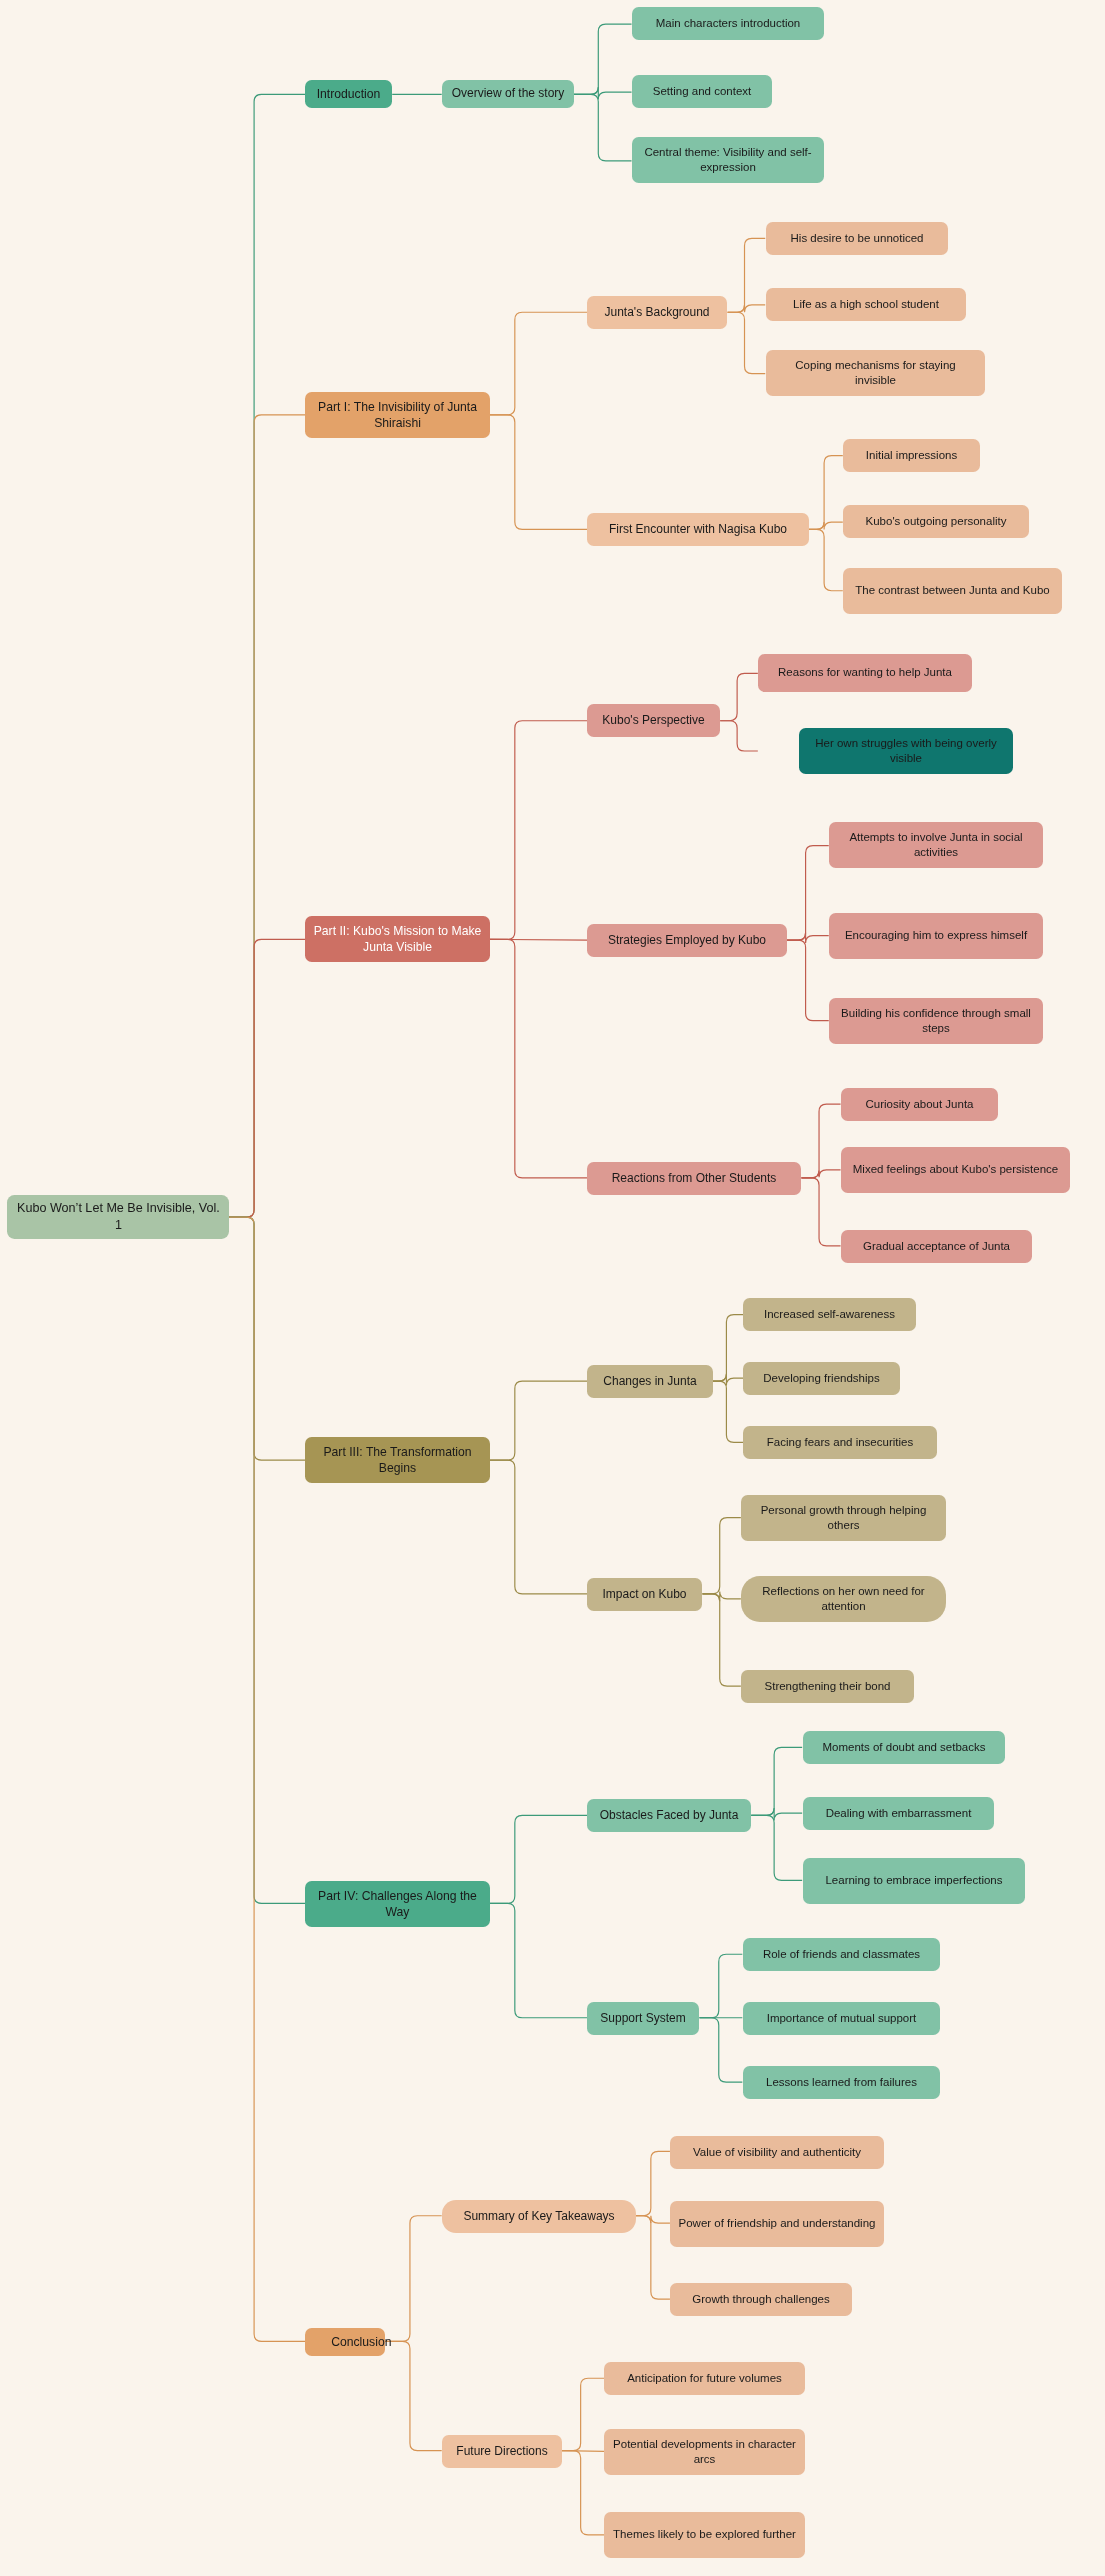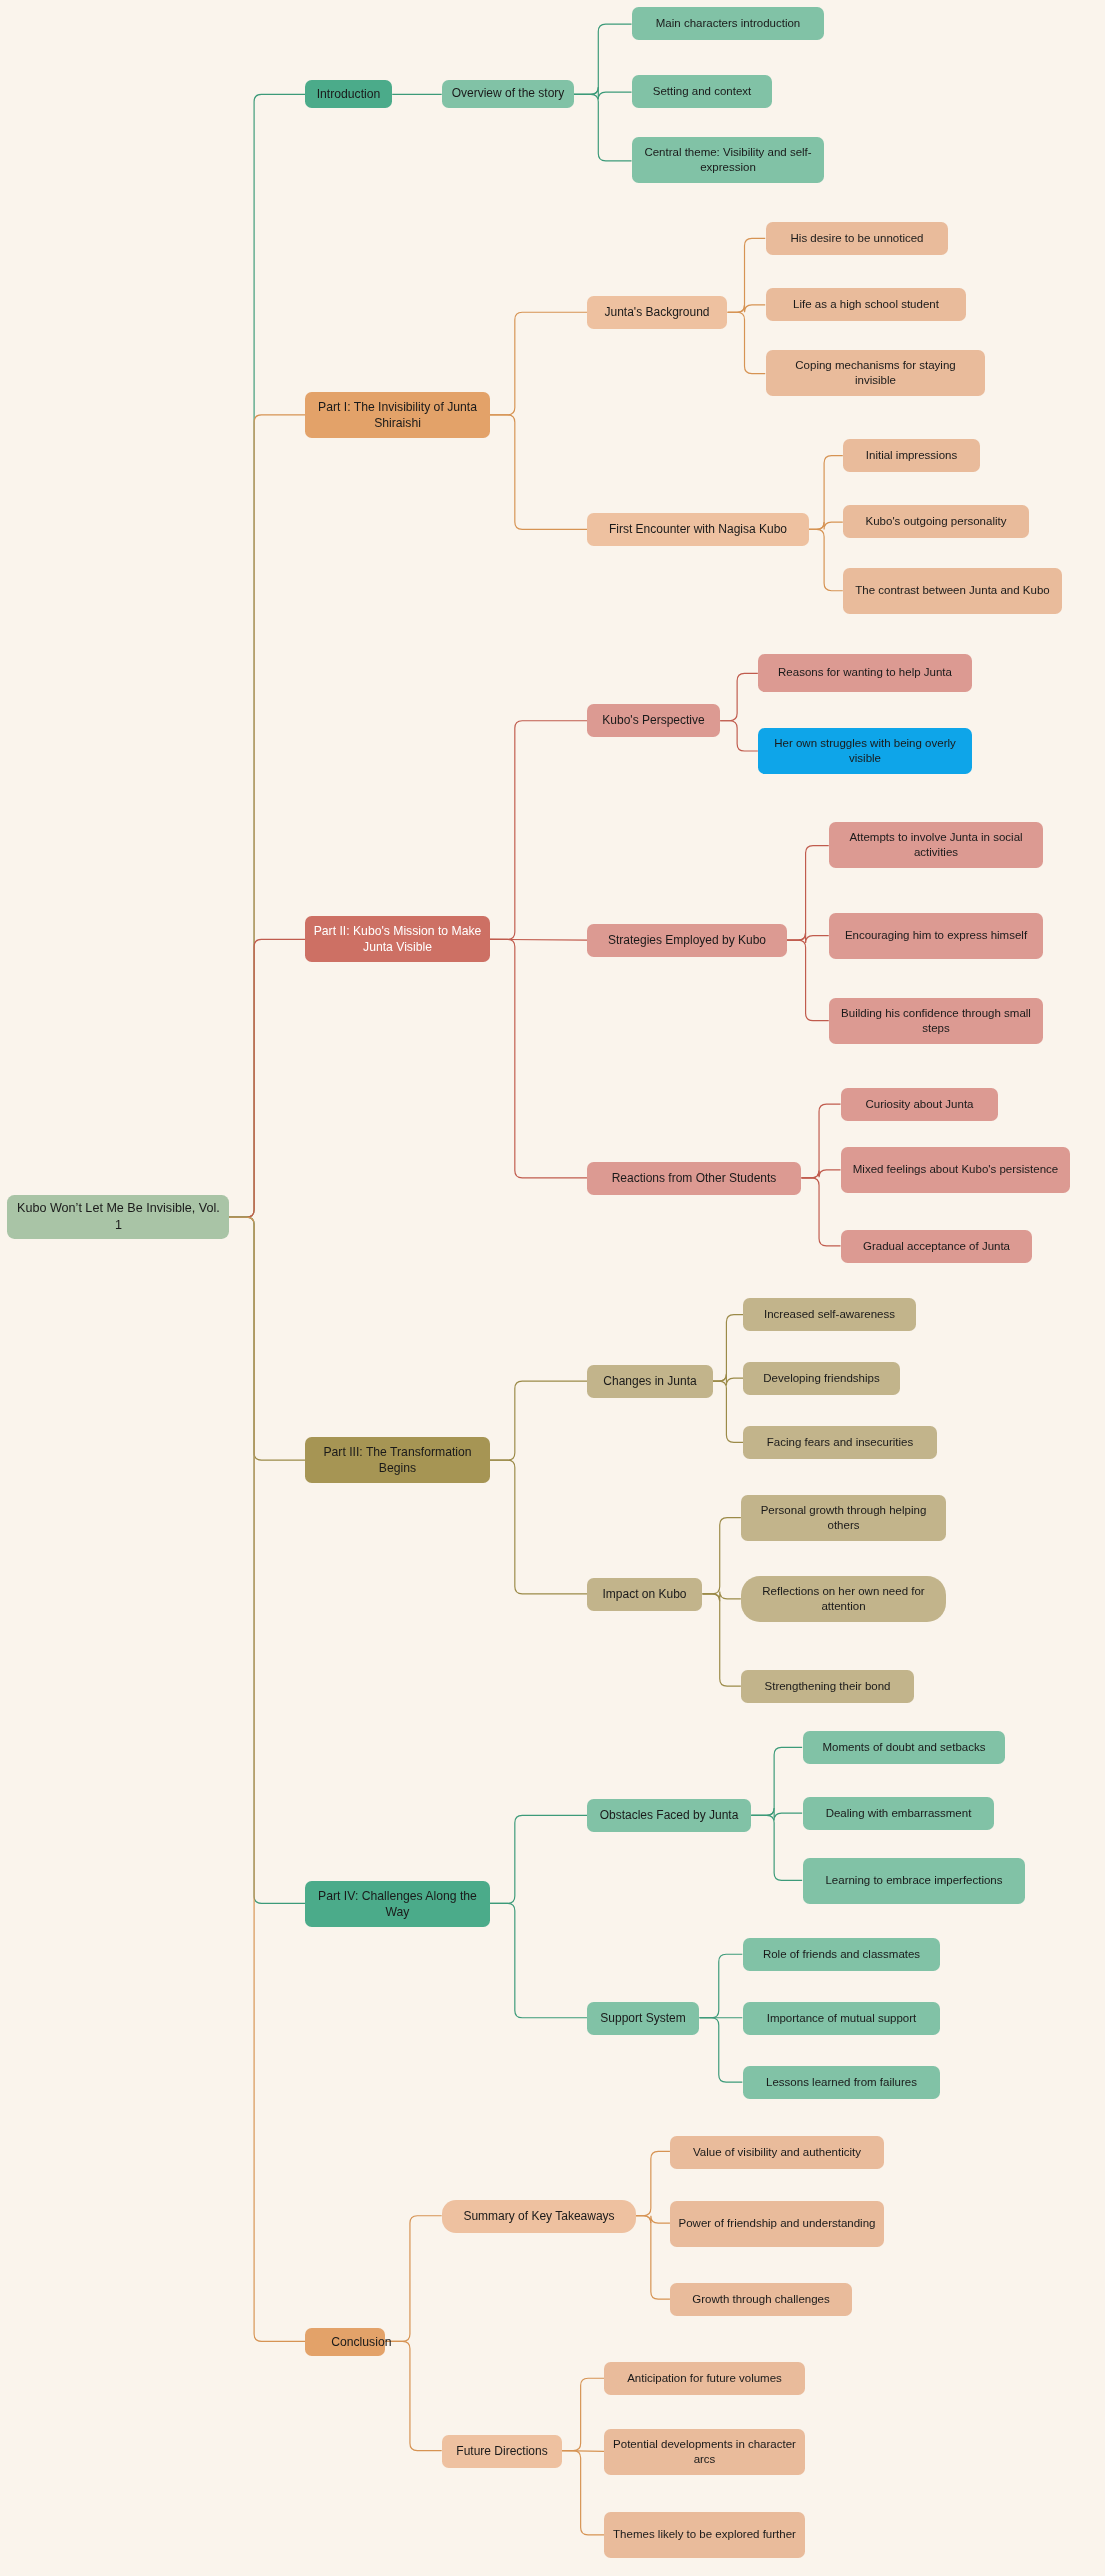--- a/index.html
+++ b/index.html
@@ -155,21 +155,21 @@
     </div>
     <div class="node l1" style="left: 305px; top: 916px; width: 185px; height: 46px; background: rgb(205, 112, 100); color: rgb(255, 255, 255);">
       <span>Part II: Kubo's Mission to Make Junta Visible</span>
     </div>
     <div class="node l2" style="left: 587px; top: 704px; width: 133px; height: 33px; background: rgb(220, 154, 146);">
       <span>Kubo's Perspective</span>
     </div>
     <div class="node l3" style="left: 758px; top: 654px; width: 214px; height: 38px; background: rgb(220, 154, 146);">
       <span>Reasons for wanting to help Junta</span>
     </div>
-    <div class="node l3" style="left: 758px; top: 728px; width: 214px; height: 46px; background: #0ea5e9;">
+    <div class="node l3" style="left: 799px; top: 728px; width: 214px; height: 46px; background: #0f766e;">
       <span>Her own struggles with being overly visible</span>
     </div>
     <div class="node l2" style="left: 587px; top: 924px; width: 200px; height: 33px; background: rgb(220, 154, 146);">
       <span>Strategies Employed by Kubo</span>
     </div>
     <div class="node l3" style="left: 829px; top: 822px; width: 214px; height: 46px; background: rgb(220, 154, 146);">
       <span>Attempts to involve Junta in social activities</span>
     </div>
     <div class="node l3" style="left: 829px; top: 913px; width: 214px; height: 46px; background: rgb(220, 154, 146);">
       <span>Encouraging him to express himself</span>

